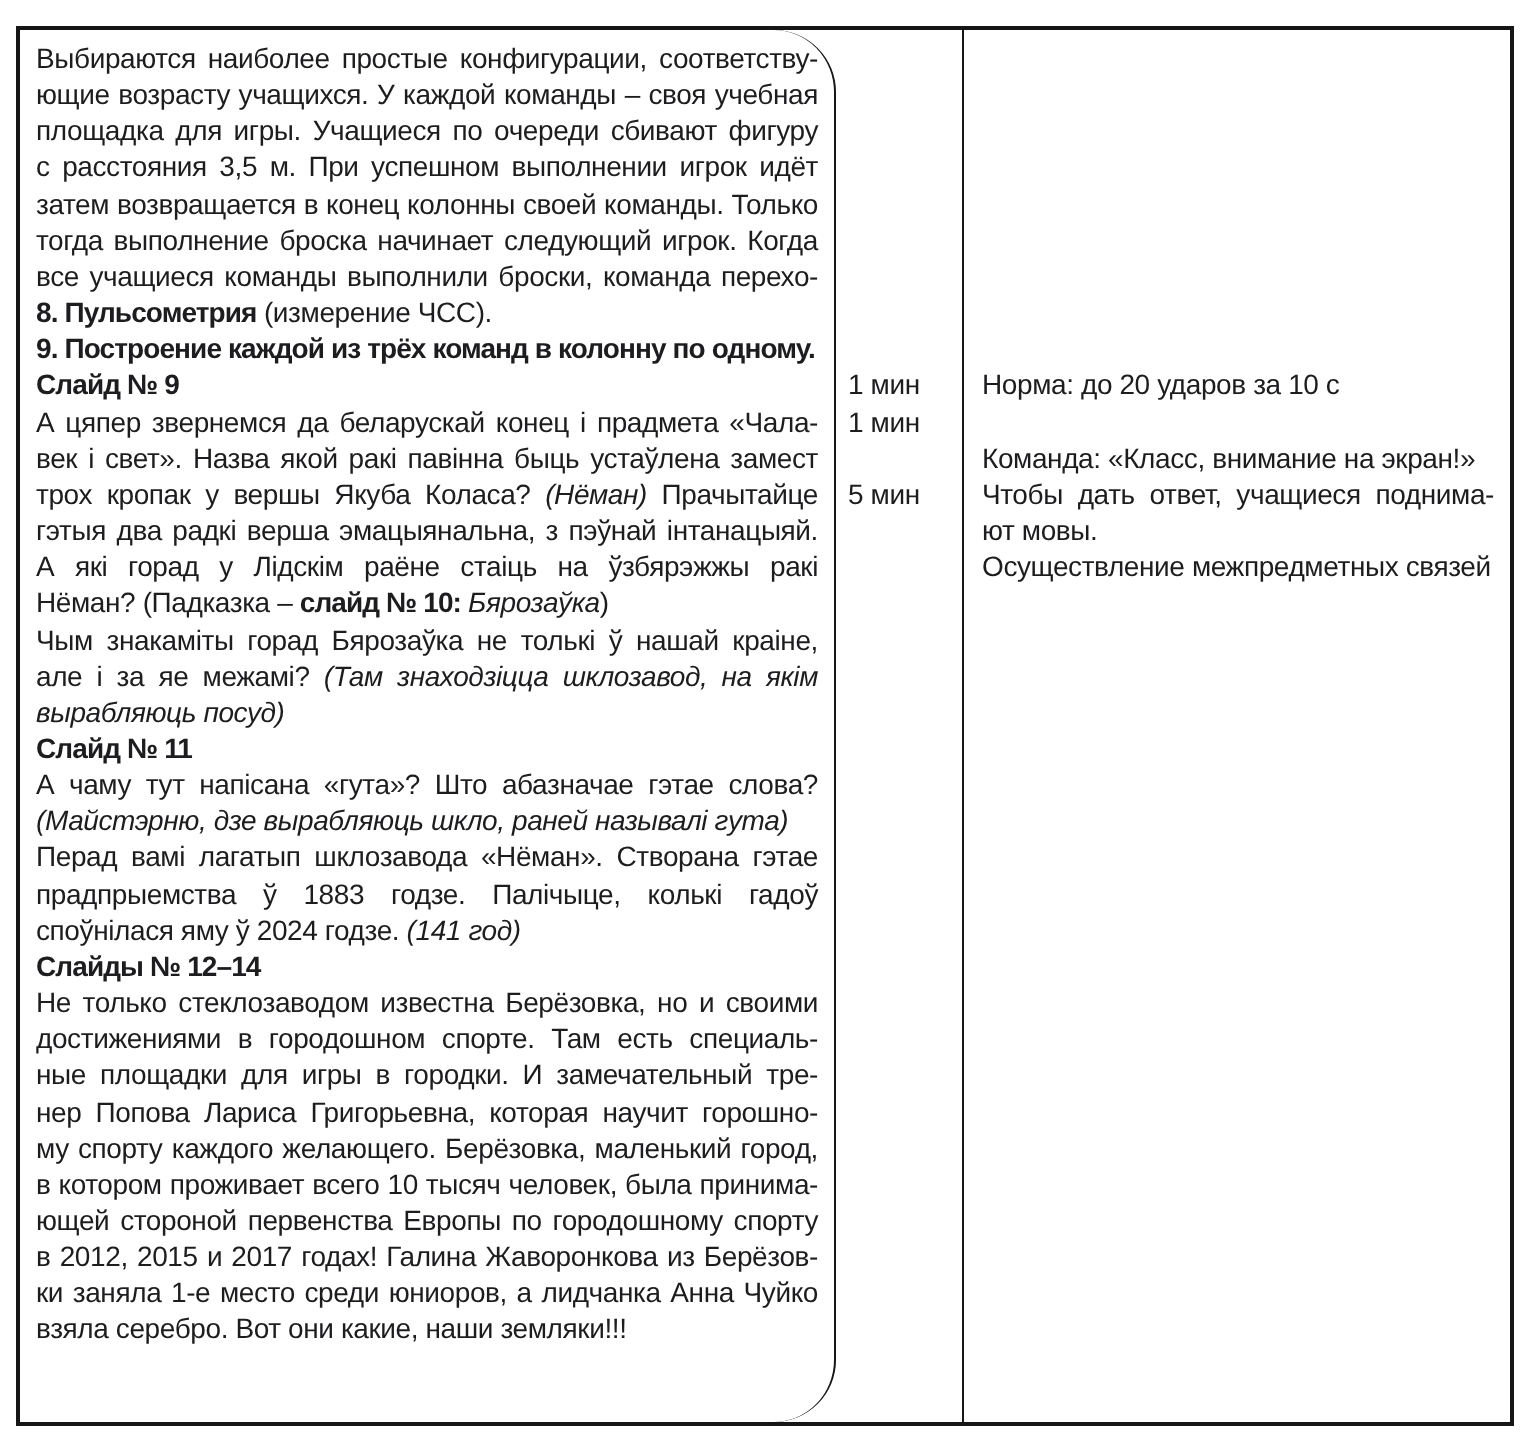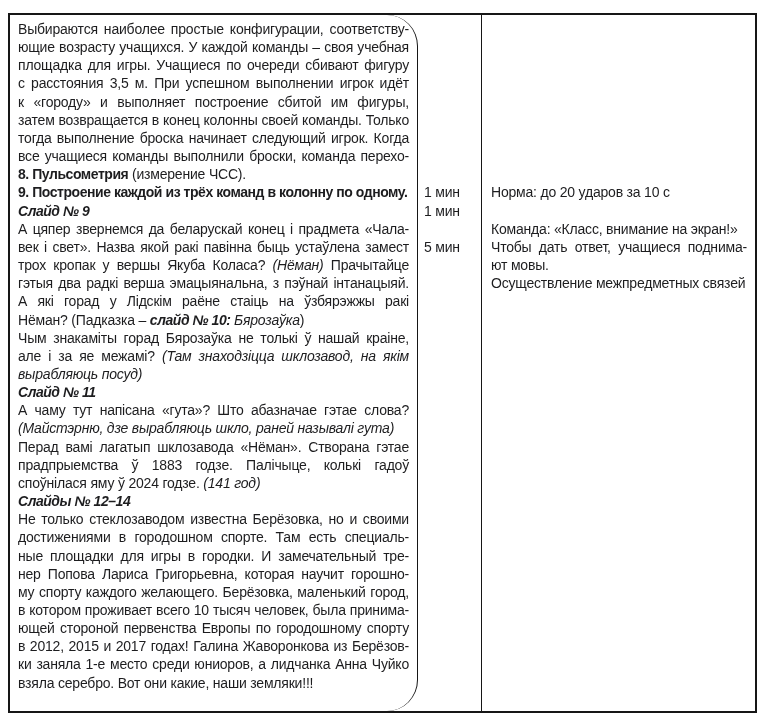--- a/index.html
+++ b/index.html
@@ -40,33 +40,32 @@
     line-height: 18.15px;
     letter-spacing: -0.2px;
     white-space: nowrap;
   }
   .line.j {
     text-align: justify;
     text-align-last: justify;
   }
   .line .b  { font-weight: bold; letter-spacing: -0.45px; }
   .line .i  { font-style: italic; }
-  .line .bi { font-weight: bold; font-style: italic; letter-spacing: -0.45px; }
+  .line .bi { font-weight: bold; letter-spacing: -0.45px; }
   .line.blank { visibility: hidden; }
 </style>
 </head>
 <body>
 
 <div class="plan-table">
   <div class="col col-main" id="col-main">
       <div class="line j"><span>Выбираются наиболее простые конфигурации, соответству-</span></div>
       <div class="line j"><span>ющие возрасту учащихся. У каждой команды – своя учебная</span></div>
       <div class="line j"><span>площадка для игры. Учащиеся по очереди сбивают фигуру</span></div>
       <div class="line j"><span>с расстояния 3,5 м. При успешном выполнении игрок идёт</span></div>
-      <div class="line j"><span>к «городу» и выполняет построение сбитой им фигуры,</span></div>
       <div class="line j"><span>затем возвращается в конец колонны своей команды. Только</span></div>
       <div class="line j"><span>тогда выполнение броска начинает следующий игрок. Когда</span></div>
       <div class="line j"><span>все учащиеся команды выполнили броски, команда перехо-</span></div>
       <div class="line"><span class="b">8. Пульсометрия</span><span> (измерение ЧСС).</span></div>
       <div class="line"><span class="b">9. Построение каждой из трёх команд в колонну по одному.</span></div>
       <div class="line"><span class="bi">Слайд № 9</span></div>
       <div class="line j"><span>А цяпер звернемся да беларускай конец і прадмета «Чала-</span></div>
       <div class="line j"><span>век і свет». Назва якой ракі павінна быць устаўлена замест</span></div>
       <div class="line j"><span>трох кропак у вершы Якуба Коласа? </span><span class="i">(Нёман)</span><span> Прачытайце</span></div>
       <div class="line j"><span>гэтыя два радкі верша эмацыянальна, з пэўнай інтанацыяй.</span></div>

